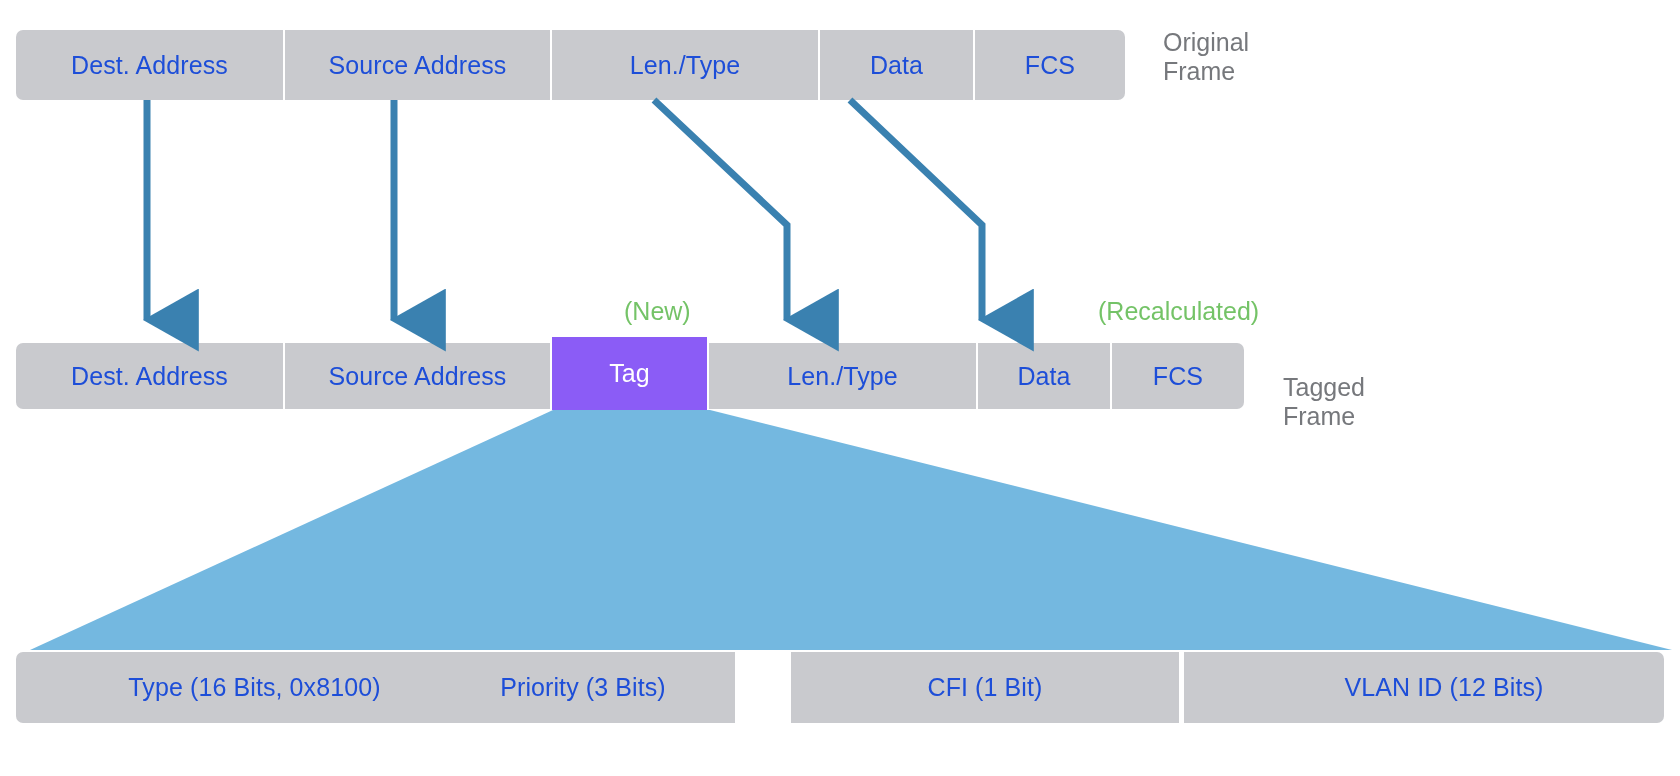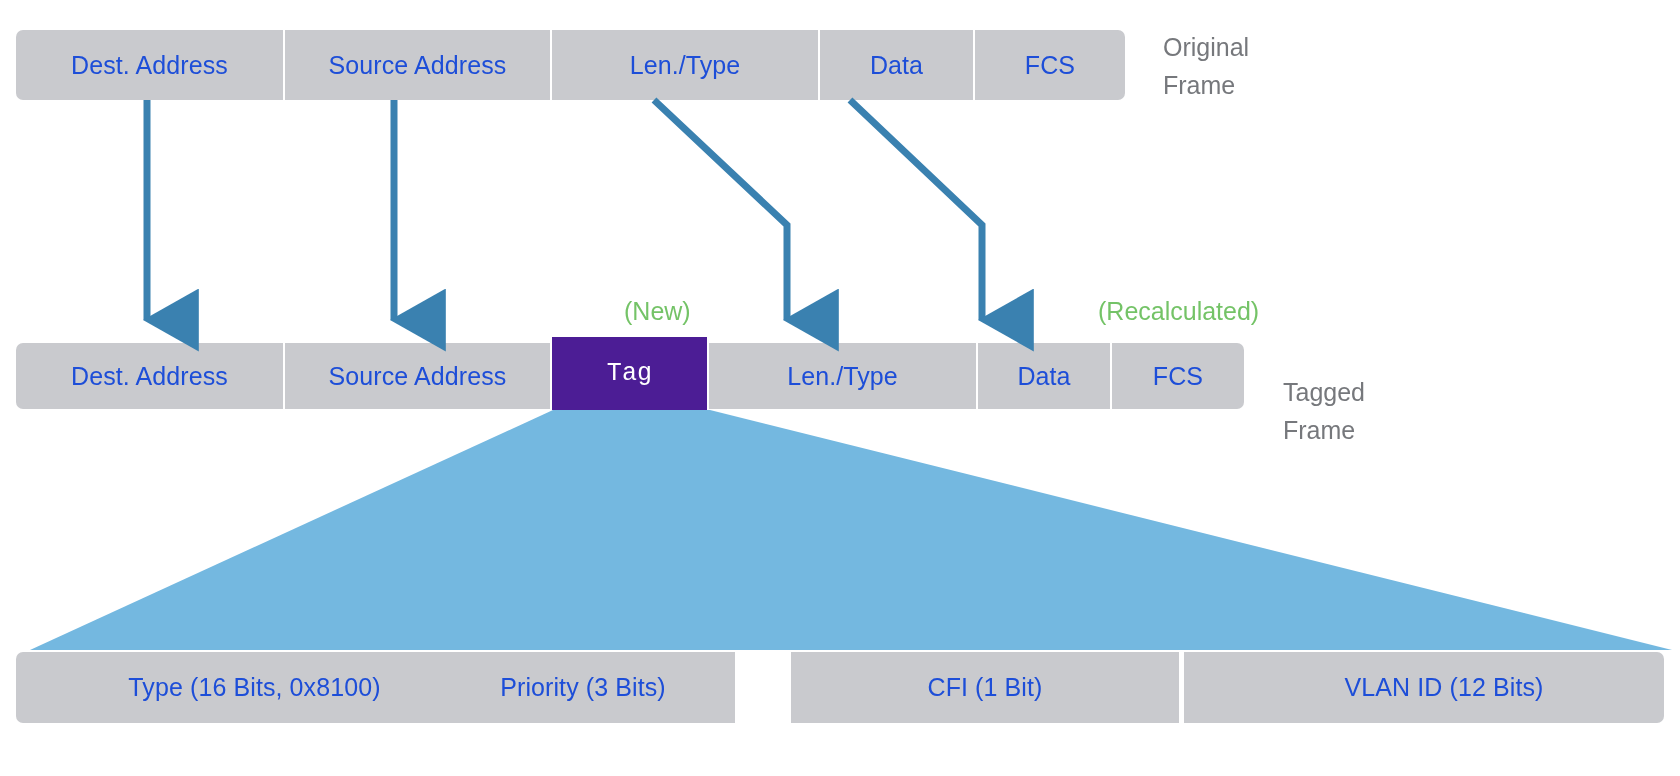--- a/index.html
+++ b/index.html
@@ -23,32 +23,31 @@
     color: #1d4ed8;
     font-size: 25px;
     display: flex;
     align-items: center;
     justify-content: center;
     box-sizing: border-box;
     letter-spacing: 0.1px;
     white-space: nowrap;
   }
   .frame-box.tag-box {
-    background: #4c1d95;
+    background: #8b5cf6;
     color: #ffffff;
-    font-family: Liberation Mono, monospace;
   }
   .round-l { border-top-left-radius: 7px; border-bottom-left-radius: 7px; }
   .round-r { border-top-right-radius: 7px; border-bottom-right-radius: 7px; }
 
   .row-label {
     position: absolute;
     color: #76787c;
     font-size: 25px;
-    line-height: 38px;
+    line-height: 29px;
     white-space: pre-line;
   }
   .note-label {
     position: absolute;
     color: #74c367;
     font-size: 25px;
     white-space: nowrap;
   }
   .svg-layer {
     position: absolute;

